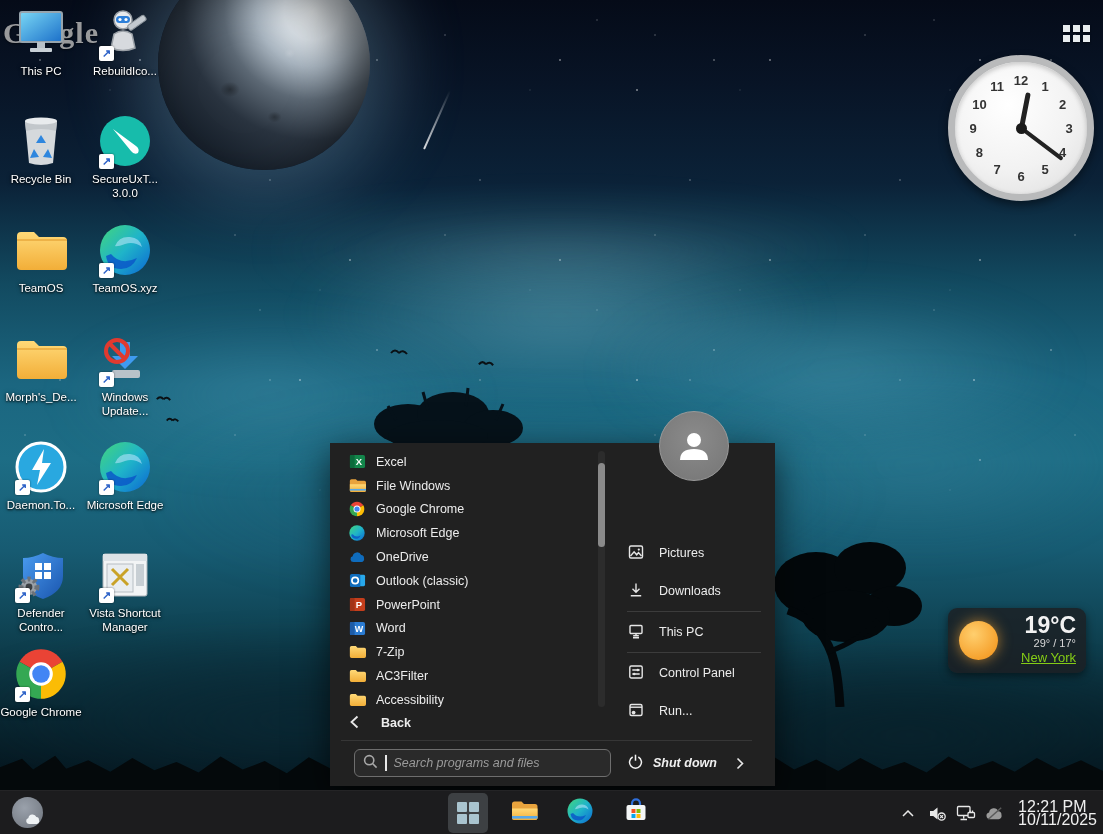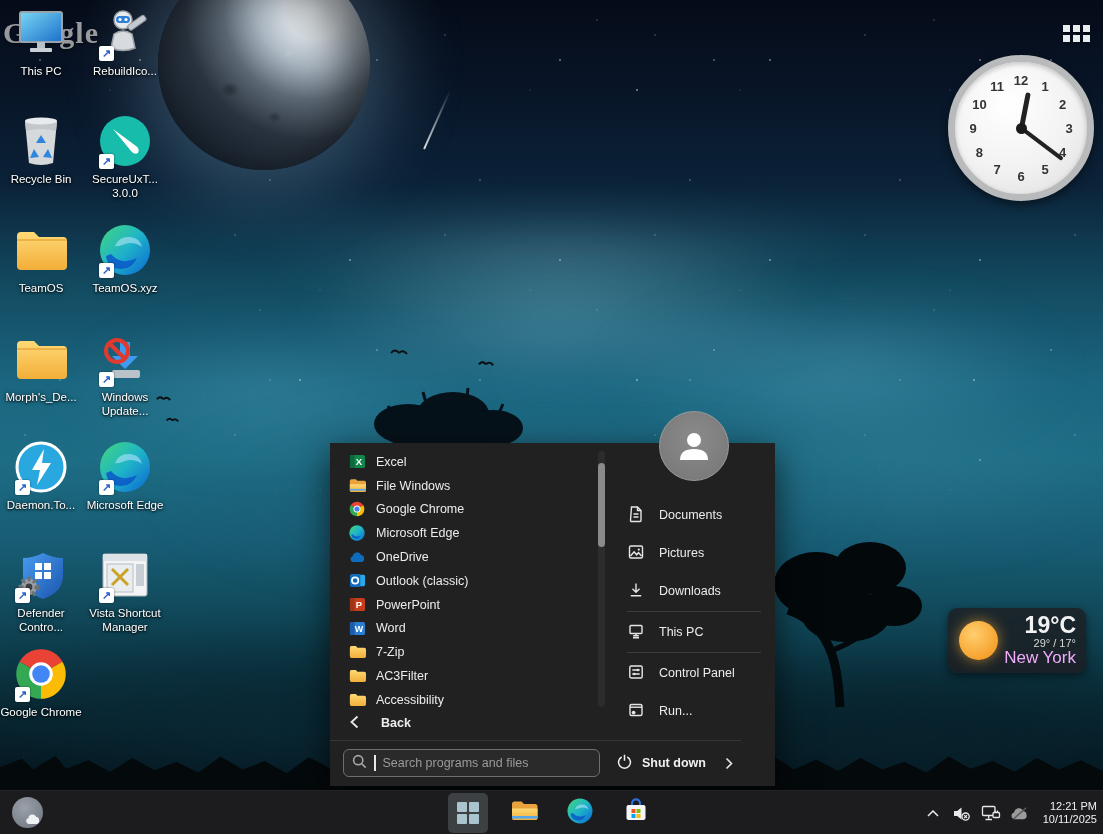--- a/index.html
+++ b/index.html
@@ -77,39 +77,39 @@
   .hand.m{width:4px;height:52px;margin-left:-2px;margin-top:-52px;transform:rotate(127deg);}
   .pin{position:absolute;left:50%;top:50%;width:11px;height:11px;margin:-5.5px 0 0 -5.5px;border-radius:50%;background:#1a1a1a;}
   .weather{position:absolute;left:948px;top:608px;width:138px;height:65px;border-radius:9px;z-index:2;
     background:rgba(28,30,34,.82);box-shadow:0 3px 8px rgba(0,0,0,.5);}
   .weather .sun{position:absolute;left:11px;top:13px;width:39px;height:39px;border-radius:50%;
     background:radial-gradient(circle at 38% 34%,#ffcf6e,#f6a22e 70%,#ef8f1f 100%);
     box-shadow:0 0 14px rgba(246,165,50,.65);}
   .weather .wtxt{position:absolute;right:10px;top:5px;text-align:right;color:#f2f2f2;}
   .weather .temp{font-size:23px;font-weight:bold;line-height:24px;}
   .weather .range{font-size:11px;color:#d8d8d8;line-height:13px;}
-  .weather .city{font-size:17px;color:#f0abfc;line-height:15px;}
+  .weather .city{font-size:13px;color:#84cc16;line-height:15px;text-decoration:underline;}
   
   .smenu{position:absolute;left:330px;top:443px;width:445px;height:343px;z-index:5;
     background:#212121;box-shadow:0 10px 34px rgba(0,0,0,.65);}
   .plist{position:absolute;left:10px;top:7px;width:250px;height:260px;overflow:hidden;}
   .pitem{height:23.8px;display:flex;align-items:center;gap:10px;padding-left:8px;color:#ececec;font-size:12.5px;cursor:pointer;}
   .pitem .mi{width:18px;height:18px;flex:0 0 18px;display:flex;align-items:center;justify-content:center;}
   .sbar{position:absolute;left:268px;top:8px;width:7px;height:256px;background:#2c2c2c;border-radius:4px;}
   .sthumb{position:absolute;left:0;top:12px;width:7px;height:84px;background:#8a8a8a;border-radius:4px;}
   .backrow{position:absolute;left:10px;top:266px;width:265px;height:28px;display:flex;align-items:center;gap:22px;
     padding-left:10px;color:#ececec;font-size:12.5px;font-weight:bold;cursor:pointer;}
   .rpane{position:absolute;left:285px;top:0;width:160px;height:297px;}
   .avatar{position:absolute;left:44px;top:-32px;width:68px;height:68px;border-radius:50%;
     background:radial-gradient(circle at 50% 40%,#8b8b8b,#757575);border:1px solid #9a9a9a;}
   .avatar svg{position:absolute;left:50%;top:50%;transform:translate(-50%,-50%);}
   .ritem{position:absolute;left:0;width:158px;height:38px;display:flex;align-items:center;gap:14px;
     padding-left:12px;color:#ececec;font-size:12.5px;cursor:pointer;box-sizing:border-box;}
   .rdiv{position:absolute;left:12px;width:134px;height:1px;background:#3c3c3c;}
-  .sfoot{position:absolute;left:0;top:297px;width:411px;height:46px;border-top:1px solid #363636;box-sizing:border-box;}
+  .sfoot{position:absolute;left:11px;top:297px;width:411px;height:46px;border-top:1px solid #363636;box-sizing:border-box;font-style:italic;}
   .searchbox{position:absolute;left:13px;top:8px;width:257px;height:28px;border:1px solid #6e6e6e;border-radius:6px;
     background:#2a2a2a;display:flex;align-items:center;padding:0 8px;gap:7px;box-sizing:border-box;cursor:text;}
   .caret{width:1.5px;height:16px;background:#e8e8e8;}
   .ph{color:#9a9a9a;font-size:12.5px;white-space:nowrap;}
   .shutdown{position:absolute;left:286px;top:8px;height:28px;display:flex;align-items:center;gap:9px;
     color:#f0f0f0;font-size:12.5px;font-weight:bold;cursor:pointer;}
   .sd-chev{margin-left:10px;display:flex;align-items:center;}
   
   .tbar{position:absolute;left:0;top:790px;width:1103px;height:44px;background:#1c1c1e;z-index:6;
     border-top:1px solid rgba(255,255,255,.04);box-sizing:border-box;}
@@ -117,21 +117,21 @@
     background:radial-gradient(circle at 40% 35%,#9aa1ab,#6d737c);cursor:pointer;}
   .wbtn svg{position:absolute;right:2px;bottom:3px;}
   .tico{position:absolute;top:2px;width:40px;height:40px;display:flex;align-items:center;justify-content:center;
     border-radius:5px;cursor:pointer;}
   .tico.active{background:#3d4043;}
   .t-start{left:448px;} .t-folder{left:504px;} .t-edge{left:560px;} .t-store{left:616px;}
   .startlogo{display:grid;grid-template-columns:10px 10px;grid-template-rows:10px 10px;gap:2px;}
   .startlogo span{background:#a9c4cf;border-radius:1px;}
   .tray{position:absolute;right:6px;top:0;height:44px;display:flex;align-items:center;gap:9px;}
   .trico{display:flex;align-items:center;justify-content:center;width:20px;height:20px;cursor:pointer;}
-  .tclock{text-align:right;color:#f0f0f0;font-size:11px;line-height:13.5px;cursor:pointer;padding-left:4px;}
+  .tclock{color:#f0f0f0;font-size:16px;line-height:13.5px;cursor:pointer;padding-left:4px;}
 </style>
 </head>
 <body>
 
 <svg width="0" height="0" style="position:absolute">
   <defs>
     <linearGradient id="foldg" x1="0" y1="0" x2="0" y2="1">
       <stop offset="0" stop-color="#ffd977"></stop>
         <stop offset="1" stop-color="#f2ae38"></stop>
     </linearGradient>
@@ -544,28 +544,20 @@
     <span>Back</span>
   </div>
 
   <div class="rpane">
     <div class="avatar">
       <svg width="36" height="36" viewBox="0 0 36 36">
           <circle cx="18" cy="12" r="7" fill="#fff"></circle>
           <path d="M4 32 q0-11 14-11 q14 0 14 11 z" fill="#fff"></path>
         </svg>
     </div>
-    <div class="ritem" style="top:53px">
-      <span><svg width="18" height="18" viewBox="0 0 18 18" fill="none" stroke="#e6e6e6" stroke-width="1.4">
-            <path d="M4.5 2 h6 l3.5 3.5 v10 a1 1 0 0 1 -1 1 h-8.5 a1 1 0 0 1 -1 -1 z"></path>
-            <path d="M10.5 2 v3.5 h3.5"></path>
-            <path d="M6.5 9 h5 M6.5 12 h5"></path>
-          </svg></span>
-      <span>Documents</span>
-    </div>
     <div class="ritem" style="top:129px">
       <span><svg width="18" height="18" viewBox="0 0 18 18" fill="none" stroke="#e6e6e6" stroke-width="1.4">
             <path d="M9 2.5 v8.5 M5.5 7.7 L9 11.2 l3.5-3.5 M3.8 14.8 h10.4"></path>
           </svg></span>
       <span>Downloads</span>
     </div>
     <div class="ritem" style="top:91px">
       <span><svg width="18" height="18" viewBox="0 0 18 18" fill="none" stroke="#e6e6e6" stroke-width="1.4">
             <rect x="2.5" y="3" width="13" height="12" rx="1.5"></rect>
             <path d="M3.5 13 l3.6-4.2 2.6 3 1.8-2.2 3 3.4"></path>

